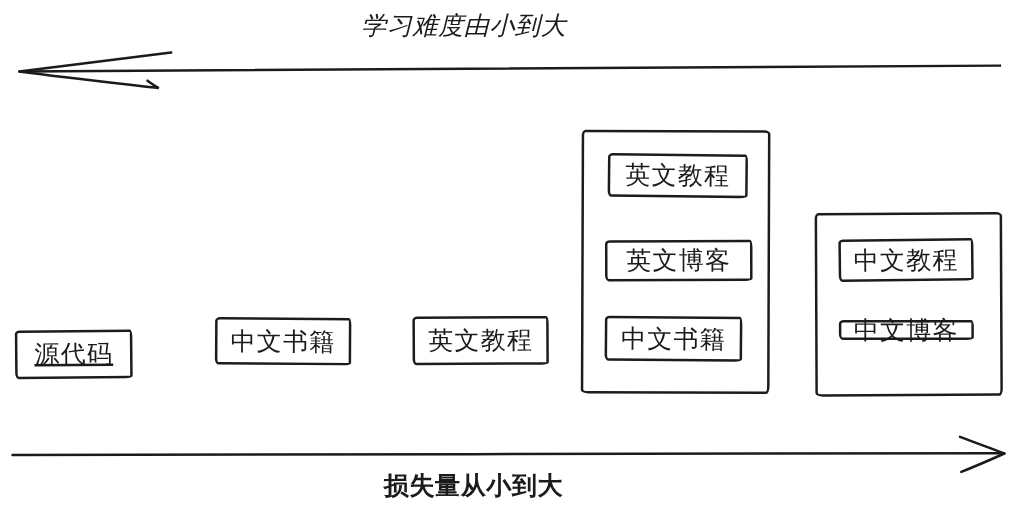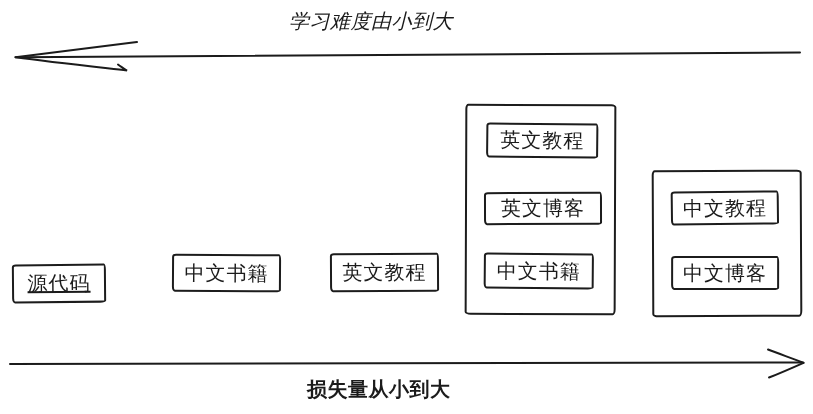--- a/index.html
+++ b/index.html
@@ -63,21 +63,21 @@
   .group-1 { left: 465px; top: 104px; width: 151px; height: 211px; transform: rotate(0.2deg); }
   .group-2 { left: 652px; top: 170px; width: 150px; height: 147px; transform: rotate(-0.25deg); }
 
   
   .g1-i1 { left: 19px; top: 17px;  width: 112px; height: 35px; transform: rotate(0.4deg); }
   .g1-i2 { left: 17px; top: 86px;  width: 118px; height: 33px; transform: rotate(-0.35deg); }
   .g1-i3 { left: 17px; top: 147px; width: 110px; height: 36px; transform: rotate(0.3deg); }
 
   
   .g2-i1 { left: 17px; top: 19px;  width: 108px; height: 34px; transform: rotate(-0.4deg); }
-  .g2-i2 { left: 17px; top: 84px;  width: 108px; height: 34px; transform: rotate(0.3deg); }
+  .g2-i2 { left: 17px; top: 84px;  width: 108px; height: 16px; transform: rotate(0.3deg); }
 </style>
 </head>
 <body>
 
 <div class="canvas">
 
   <svg class="arrows-svg" viewBox="0 0 813 414" xmlns="http://www.w3.org/2000/svg" fill="none" stroke="#1b1b1b" stroke-width="2" stroke-linecap="round">
     <g>
       <path d="M 800 52.5 C 650 53.6 350 55.6 17 57.2"></path>
       <path d="M 137 42 C 92 47.5 46 53 15.5 57.2"></path>

